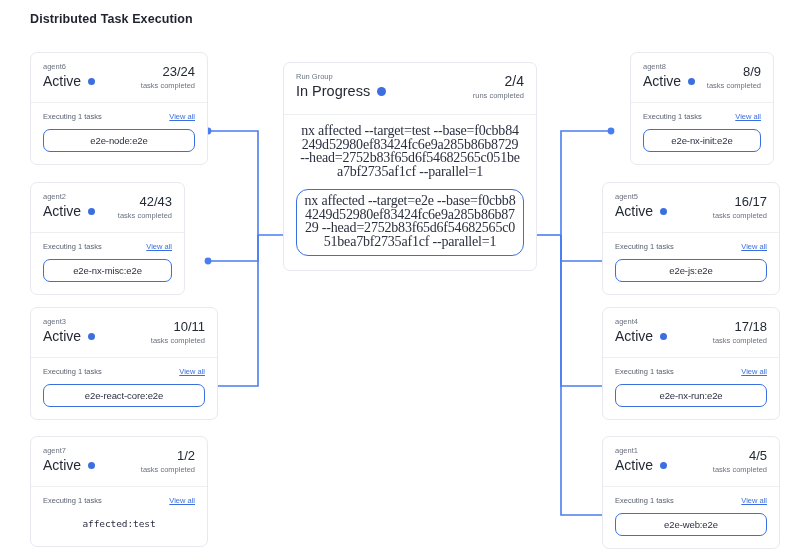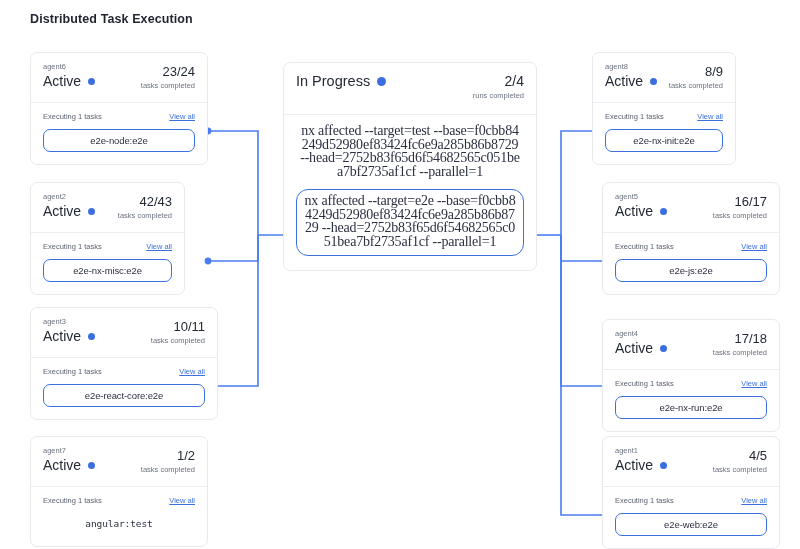--- a/index.html
+++ b/index.html
@@ -301,41 +301,42 @@
       </div>
       <div class="count">1/2</div>
       <div class="count-label">tasks completed</div>
     </div>
     <div class="divider"></div>
     <div class="card-body">
       <div class="exec-row">
         <span class="exec-label">Executing 1 tasks</span>
         <span class="view-all">View all</span>
       </div>
-      <div class="task-plain">angular:test</div>
+      <div class="task-plain">affected:test</div>
     </div>
   </div>
 
   <div id="run-group-card">
     <div class="card-head">
+      <div class="agent-name">Run Group</div>
       <div class="status-row">
         <span class="status-text">In Progress</span>
         <span class="status-dot" style="width:9px;height:9px;"></span>
       </div>
       <div class="count">2/4</div>
       <div class="count-label">runs completed</div>
     </div>
     <div class="divider"></div>
     <div class="runs-body">
       <div class="cmd">nx affected --target=test --base=f0cbb84249d52980ef83424fc6e9a285b86b8729 --head=2752b83f65d6f54682565c051bea7bf2735af1cf --parallel=1</div>
       <div class="cmd cmd-boxed">nx affected --target=e2e --base=f0cbb84249d52980ef83424fc6e9a285b86b8729 --head=2752b83f65d6f54682565c051bea7bf2735af1cf --parallel=1</div>
     </div>
   </div>
 
-  <div class="card" style="left:592px; top:52px; width:144px;">
+  <div class="card" style="left:630px; top:52px; width:144px;">
     <div class="card-head">
       <div class="agent-name">agent8</div>
       <div class="status-row">
         <span class="status-text">Active</span>
         <span class="status-dot"></span>
       </div>
       <div class="count">8/9</div>
       <div class="count-label">tasks completed</div>
     </div>
     <div class="divider"></div>
@@ -361,21 +362,21 @@
     <div class="divider"></div>
     <div class="card-body">
       <div class="exec-row">
         <span class="exec-label">Executing 1 tasks</span>
         <span class="view-all">View all</span>
       </div>
       <div class="task-pill">e2e-js:e2e</div>
     </div>
   </div>
 
-  <div class="card" style="left:602px; top:307px; width:178px;margin-top:12px;">
+  <div class="card" style="left:602px; top:307px; width:178px;">
     <div class="card-head">
       <div class="agent-name">agent4</div>
       <div class="status-row">
         <span class="status-text">Active</span>
         <span class="status-dot"></span>
       </div>
       <div class="count">17/18</div>
       <div class="count-label">tasks completed</div>
     </div>
     <div class="divider"></div>

